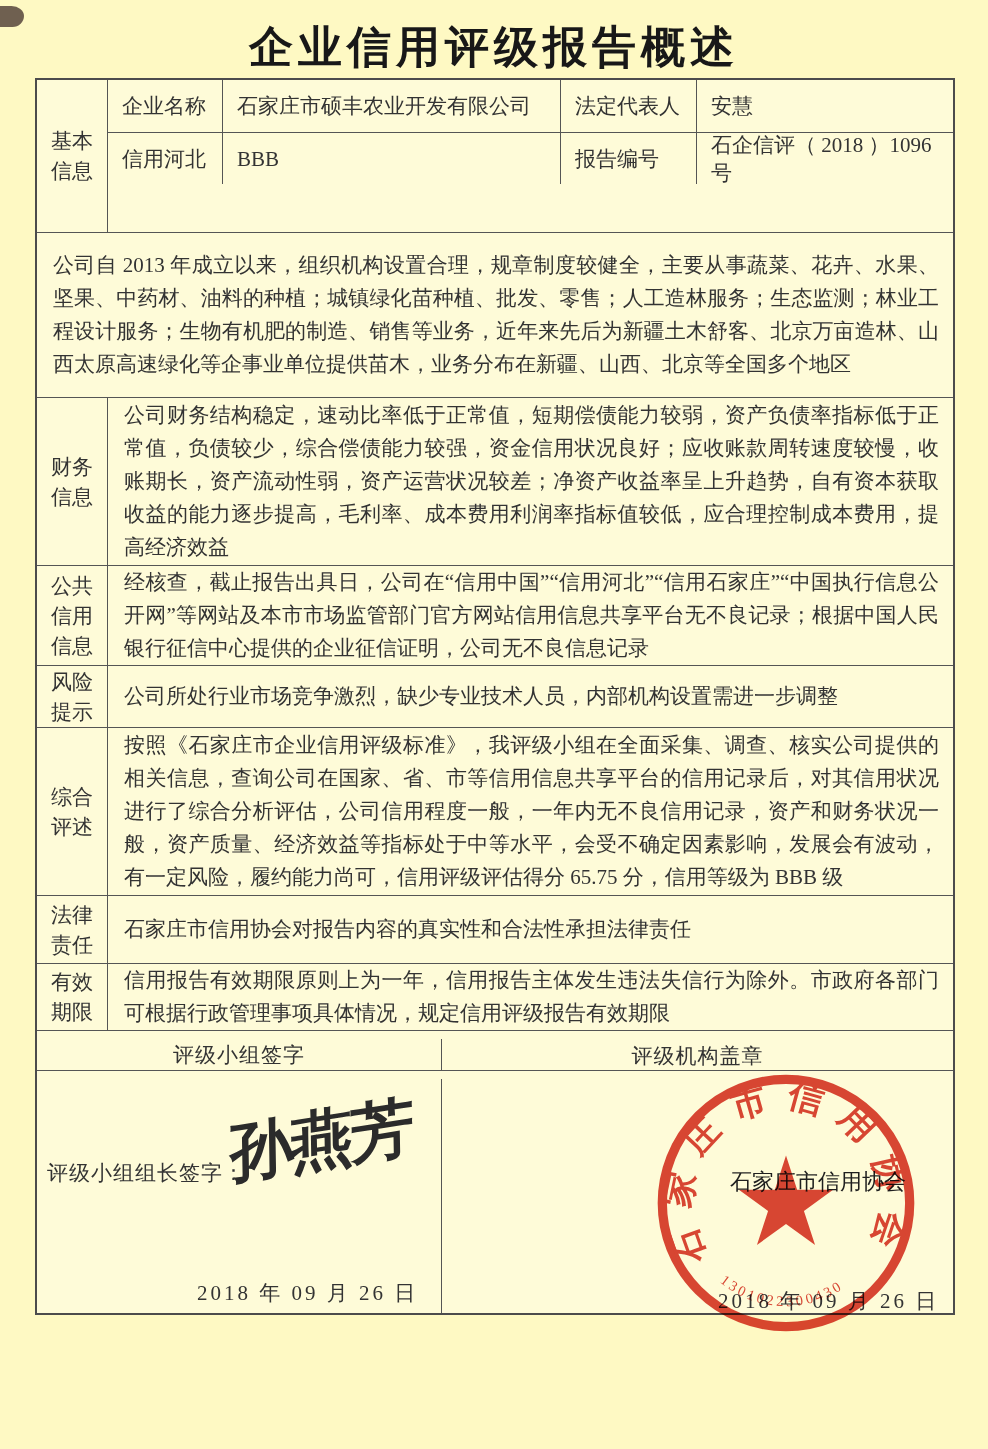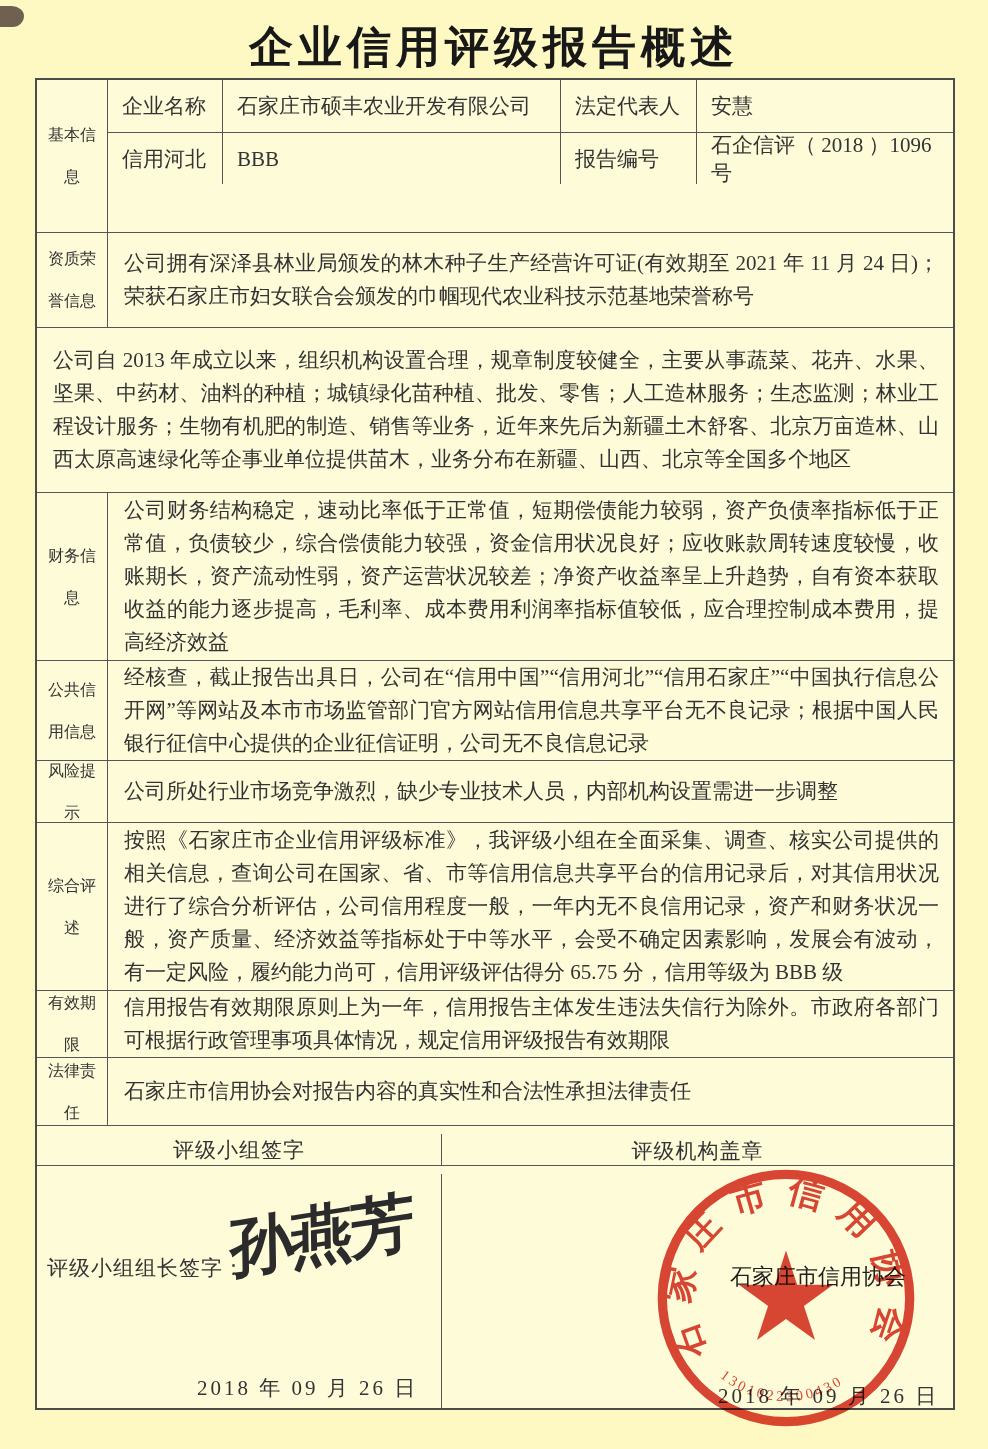--- a/index.html
+++ b/index.html
@@ -23,21 +23,21 @@
   .rtable {
     position:absolute; left:35px; top:78px; width:920px;
     border:2px solid #4c4c4c; box-sizing:border-box;
     background:rgba(255,255,255,.35);
   }
   .trow { display:flex; box-sizing:border-box; border-top:1.5px solid var(--line); }
   .trow:first-child { border-top:none; }
   .label-col {
     flex:0 0 71px; box-sizing:border-box; border-right:1.5px solid var(--line);
     display:flex; align-items:center; justify-content:center;
-    text-align:center; font-size:16px; line-height:42px; padding:2px 11px;
+    text-align:center; font-size:21px; line-height:30px; padding:2px 11px;
   }
   .content-cell {
     flex:1; box-sizing:border-box; display:flex; align-items:center;
     font-size:21px; line-height:33px; padding:4px 14px 4px 16px;
   }
   .content-text { width:100%; text-align:justify; }
   
   .basic-grid { flex:1; display:flex; flex-direction:column; }
   .b-row { display:flex; box-sizing:border-box; border-top:1.5px solid var(--line); }
   .b-row:first-child { border-top:none; }
@@ -97,26 +97,20 @@
         </div>
         <div class="b-row rh-52">
           <div class="b-cell b-label-a">信用河北</div>
           <div class="b-cell b-val-a">BBB</div>
           <div class="b-cell b-label-b">报告编号</div>
           <div class="b-cell b-val-b">石企信评（ 2018 ）1096 号</div>
         </div>
       </div>
     </div>
 
-    <div class="trow rh-95">
-      <div class="label-col">资质荣誉信息</div>
-      <div class="content-cell">
-          <div class="content-text">公司拥有深泽县林业局颁发的林木种子生产经营许可证(有效期至 2021 年 11 月 24 日)；荣获石家庄市妇女联合会颁发的巾帼现代农业科技示范基地荣誉称号</div>
-        </div>
-    </div>
     <div class="trow rh-165">
       <div class="content-cell">
           <div class="content-text">公司自 2013 年成立以来，组织机构设置合理，规章制度较健全，主要从事蔬菜、花卉、水果、坚果、中药材、油料的种植；城镇绿化苗种植、批发、零售；人工造林服务；生态监测；林业工程设计服务；生物有机肥的制造、销售等业务，近年来先后为新疆土木舒客、北京万亩造林、山西太原高速绿化等企事业单位提供苗木，业务分布在新疆、山西、北京等全国多个地区</div>
         </div>
     </div>
     <div class="trow rh-168">
       <div class="label-col">财务信息</div>
       <div class="content-cell">
           <div class="content-text">公司财务结构稳定，速动比率低于正常值，短期偿债能力较弱，资产负债率指标低于正常值，负债较少，综合偿债能力较强，资金信用状况良好；应收账款周转速度较慢，收账期长，资产流动性弱，资产运营状况较差；净资产收益率呈上升趋势，自有资本获取收益的能力逐步提高，毛利率、成本费用利润率指标值较低，应合理控制成本费用，提高经济效益</div>
         </div>
@@ -132,30 +126,30 @@
       <div class="content-cell">
           <div class="content-text">公司所处行业市场竞争激烈，缺少专业技术人员，内部机构设置需进一步调整</div>
         </div>
     </div>
     <div class="trow rh-168">
       <div class="label-col">综合评述</div>
       <div class="content-cell">
           <div class="content-text">按照《石家庄市企业信用评级标准》，我评级小组在全面采集、调查、核实公司提供的相关信息，查询公司在国家、省、市等信用信息共享平台的信用记录后，对其信用状况进行了综合分析评估，公司信用程度一般，一年内无不良信用记录，资产和财务状况一般，资产质量、经济效益等指标处于中等水平，会受不确定因素影响，发展会有波动，有一定风险，履约能力尚可，信用评级评估得分 65.75 分，信用等级为 BBB 级</div>
         </div>
     </div>
+    <div class="trow rh-68">
+      <div class="label-col">法律责任</div>
+      <div class="content-cell">
+          <div class="content-text">石家庄市信用协会对报告内容的真实性和合法性承担法律责任</div>
+        </div>
+    </div>
     <div class="trow rh-67">
       <div class="label-col">有效期限</div>
       <div class="content-cell">
           <div class="content-text">信用报告有效期限原则上为一年，信用报告主体发生违法失信行为除外。市政府各部门可根据行政管理事项具体情况，规定信用评级报告有效期限</div>
-        </div>
-    </div>
-    <div class="trow rh-68">
-      <div class="label-col">法律责任</div>
-      <div class="content-cell">
-          <div class="content-text">石家庄市信用协会对报告内容的真实性和合法性承担法律责任</div>
         </div>
     </div>
 
     <div class="trow rh-40">
       <div class="sig-head-cell sig-left">评级小组签字</div>
       <div class="sig-head-cell sig-right">评级机构盖章</div>
     </div>
 
     <div class="trow rh-243">
       <div class="sig-body-cell sig-left">

